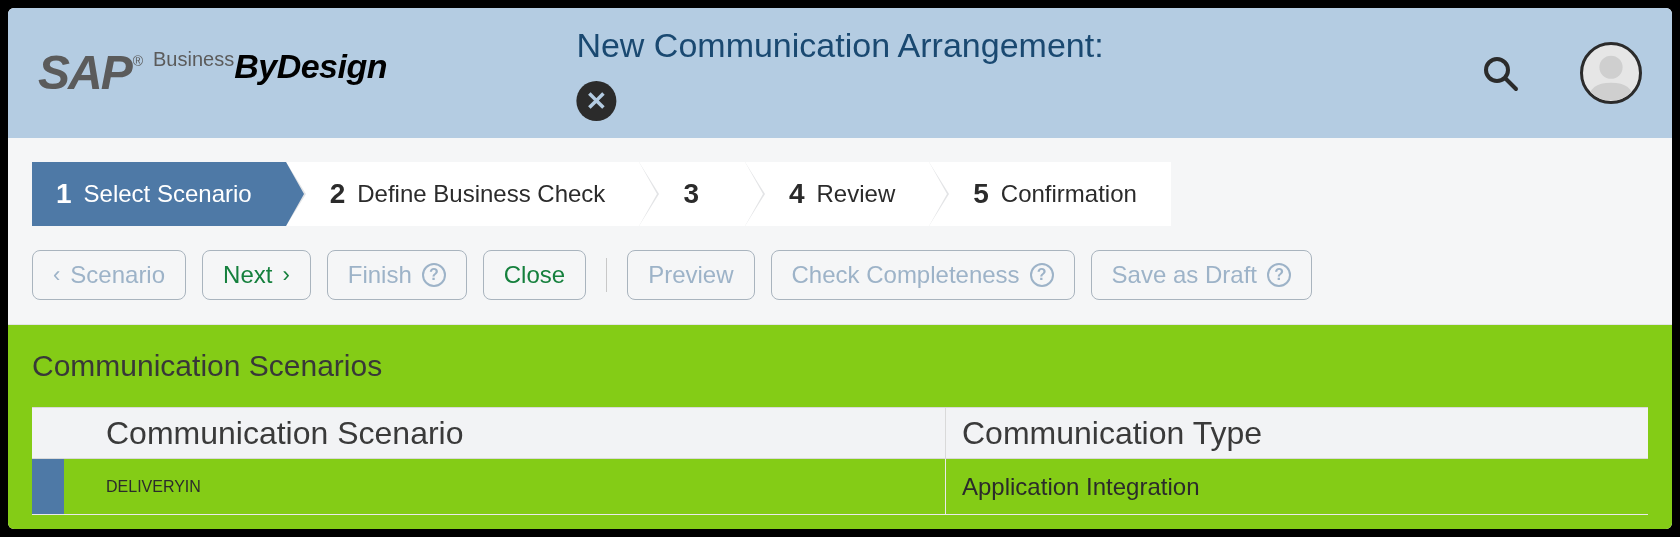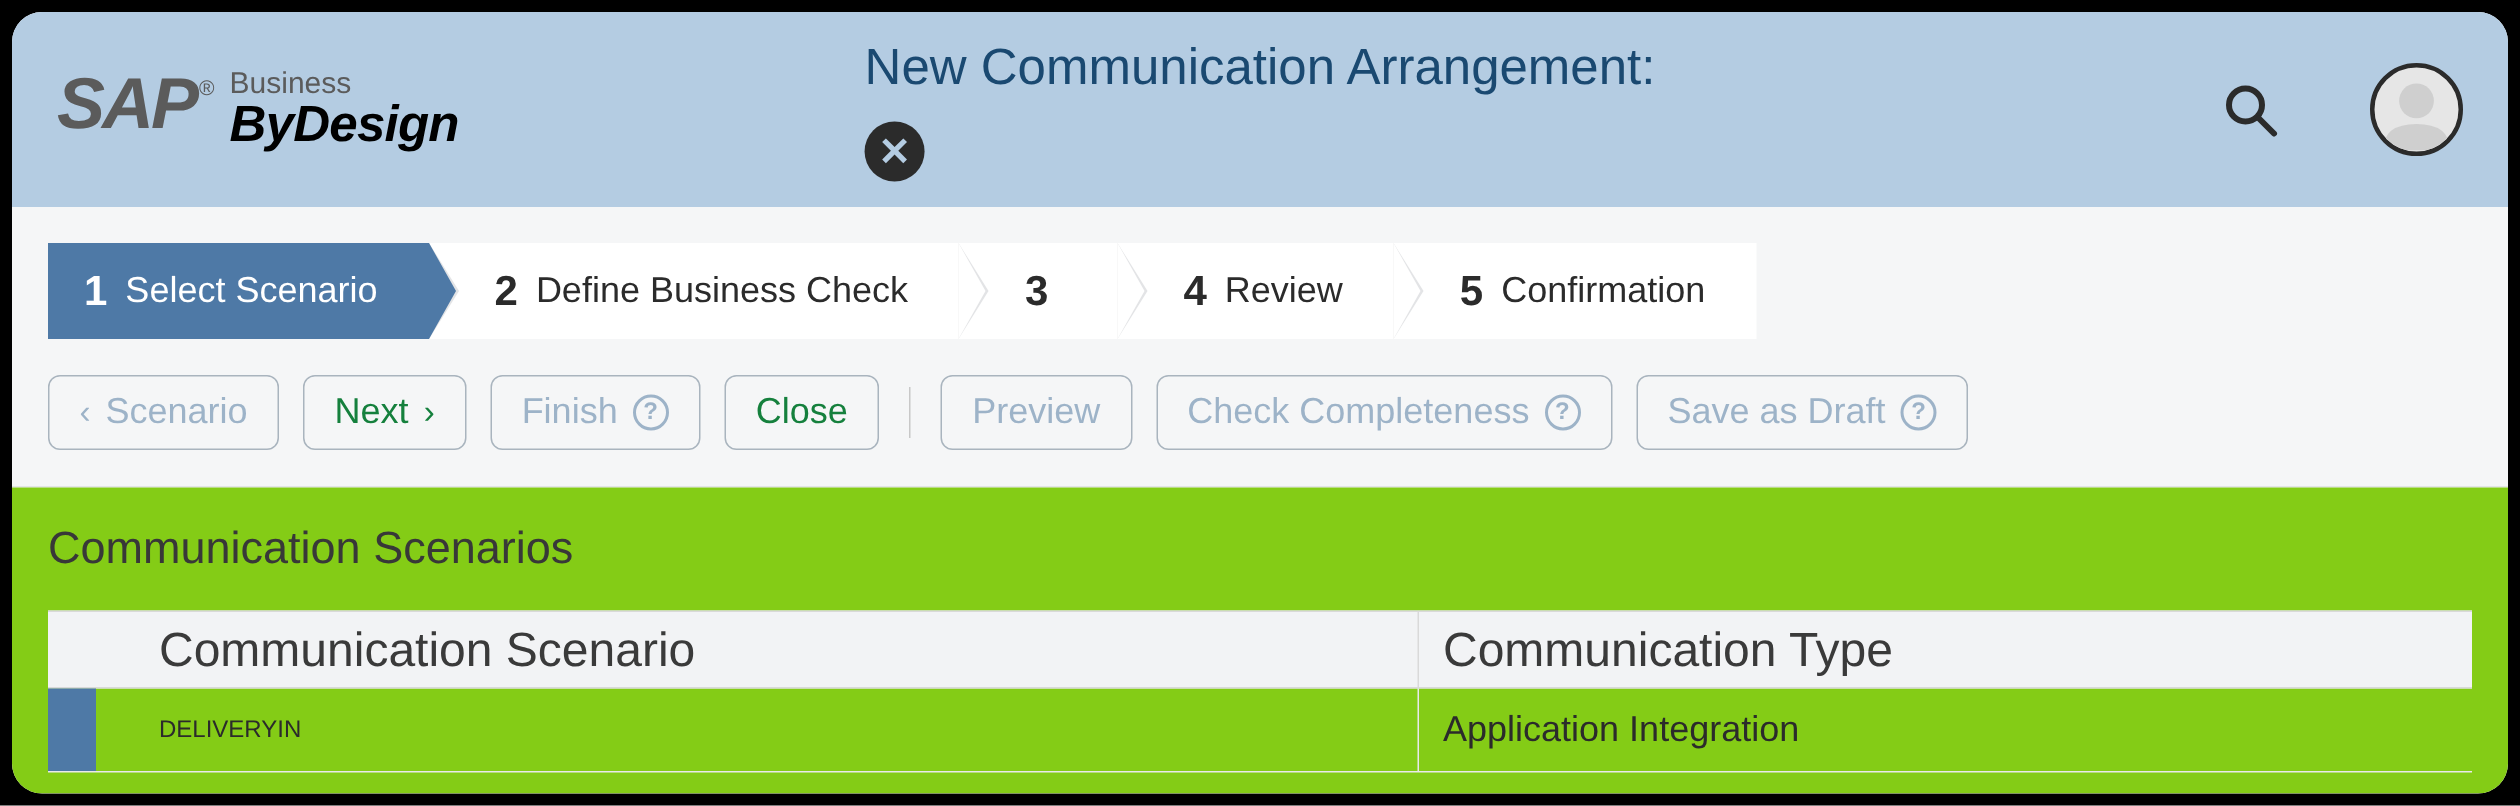--- a/index.html
+++ b/index.html
@@ -8,21 +8,21 @@
     background: #000;
     width: 1680px;
     height: 537px;
     overflow: hidden;
   }
   .window {
     background: #fff;
     width: 1664px;
     height: 521px;
     margin: 8px;
-    border-radius: 20px;
+    border-radius: 6px;
     overflow: hidden;
     display: flex;
     flex-direction: column;
   }
   
   .header {
     background: #b4cce2;
     height: 130px;
     display: flex;
     align-items: center;
@@ -44,21 +44,21 @@
   }
   .logo-reg {
     font-size: 14px;
     color: #5b5b5b;
     position: relative;
     top: 4px;
     left: -6px;
   }
   .logo-text {
     display: flex;
-    flex-direction: column;
+    flex-direction: row;
     line-height: 1;
     margin-left: -4px;
   }
   .logo-business {
     font-size: 20px;
     color: #5b5b5b;
     font-weight: 400;
   }
   .logo-bydesign {
     font-size: 34px;

